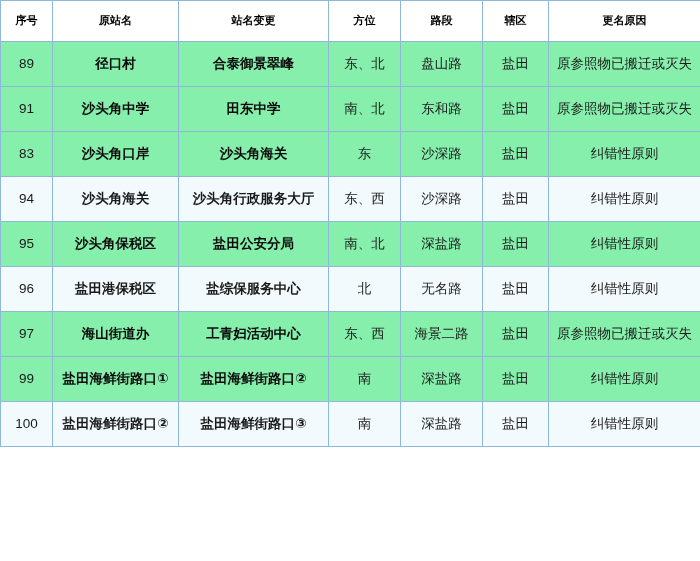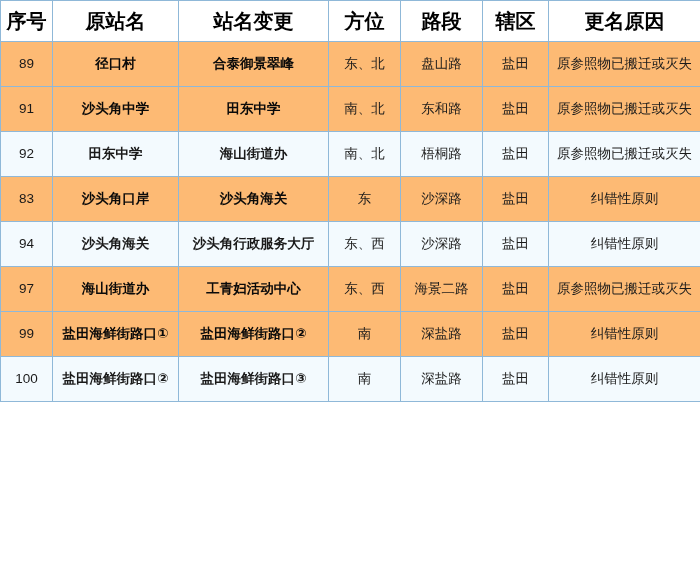--- a/index.html
+++ b/index.html
@@ -23,26 +23,26 @@
     border: 1px solid #8fb8d8;
     text-align: center;
     vertical-align: middle;
     padding: 2px 3px;
     line-height: 1.2;
     word-wrap: break-word;
   }
   table.station-table thead th {
     background: #ffffff;
     font-weight: bold;
-    font-size: 20px;
+    font-size: 11px;
     color: #000000;
     height: 36px;
   }
   table.station-table tbody tr.row-odd td {
-    background: #fdba74;
+    background: #86efac;
   }
   table.station-table tbody tr.row-even td {
     background: #f3fafe;
   }
   table.station-table tbody td {
     height: 40px;
     font-size: 13.5px;
     color: #1a1a1a;
   }
   td.col-idx {
@@ -101,44 +101,53 @@
     </tr>
     <tr class="row-odd">
       <td class="col-idx">91</td>
       <td class="col-old">沙头角中学</td>
       <td class="col-new">田东中学</td>
       <td>南、北</td>
       <td>东和路</td>
       <td>盐田</td>
       <td>原参照物已搬迁或灭失</td>
     </tr>
-    <tr class="row-even">
-      <td class="col-idx">92</td>
-      <td class="col-old">田东中学</td>
-      <td class="col-new">海山街道办</td>
-      <td>南、北</td>
-      <td>梧桐路</td>
-      <td>盐田</td>
-      <td>原参照物已搬迁或灭失</td>
-    </tr>
     <tr class="row-odd">
       <td class="col-idx">83</td>
       <td class="col-old">沙头角口岸</td>
       <td class="col-new">沙头角海关</td>
       <td>东</td>
       <td>沙深路</td>
       <td>盐田</td>
       <td>纠错性原则</td>
     </tr>
     <tr class="row-even">
       <td class="col-idx">94</td>
       <td class="col-old">沙头角海关</td>
       <td class="col-new">沙头角行政服务大厅</td>
       <td>东、西</td>
       <td>沙深路</td>
+      <td>盐田</td>
+      <td>纠错性原则</td>
+    </tr>
+    <tr class="row-odd">
+      <td class="col-idx">95</td>
+      <td class="col-old">沙头角保税区</td>
+      <td class="col-new">盐田公安分局</td>
+      <td>南、北</td>
+      <td>深盐路</td>
+      <td>盐田</td>
+      <td>纠错性原则</td>
+    </tr>
+    <tr class="row-even">
+      <td class="col-idx">96</td>
+      <td class="col-old">盐田港保税区</td>
+      <td class="col-new">盐综保服务中心</td>
+      <td>北</td>
+      <td>无名路</td>
       <td>盐田</td>
       <td>纠错性原则</td>
     </tr>
     <tr class="row-odd">
       <td class="col-idx">97</td>
       <td class="col-old">海山街道办</td>
       <td class="col-new">工青妇活动中心</td>
       <td>东、西</td>
       <td>海景二路</td>
       <td>盐田</td>

